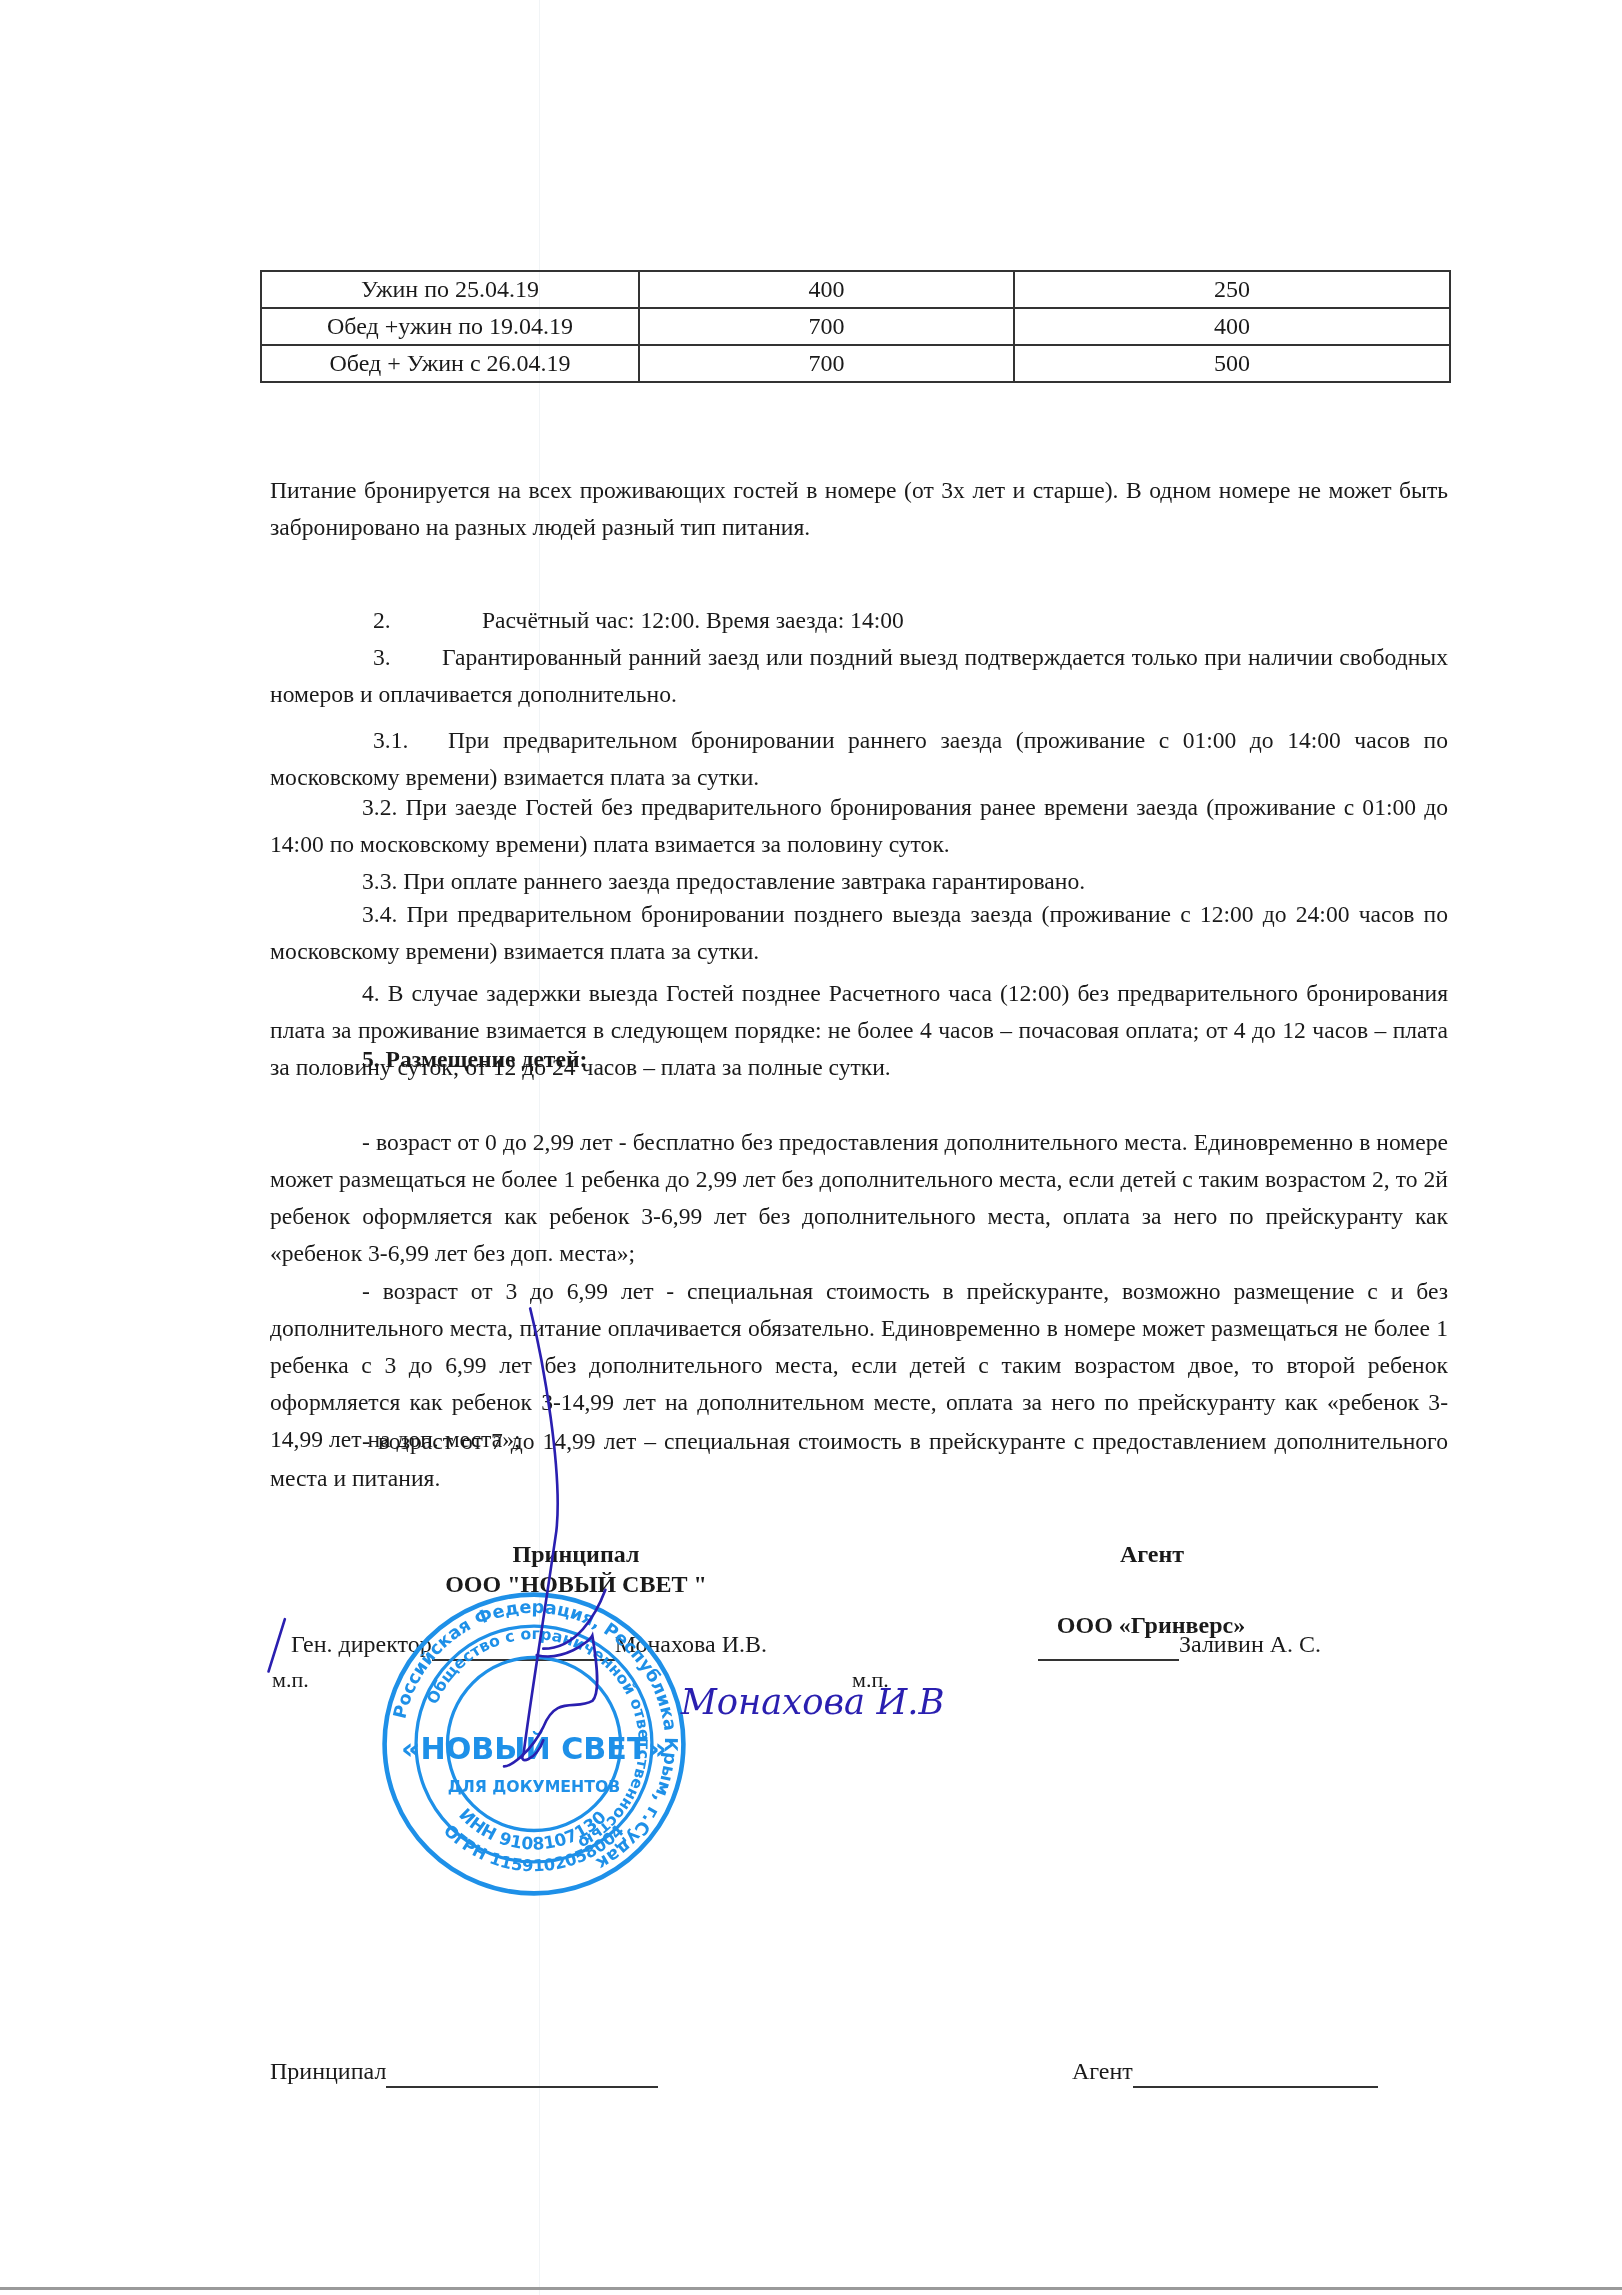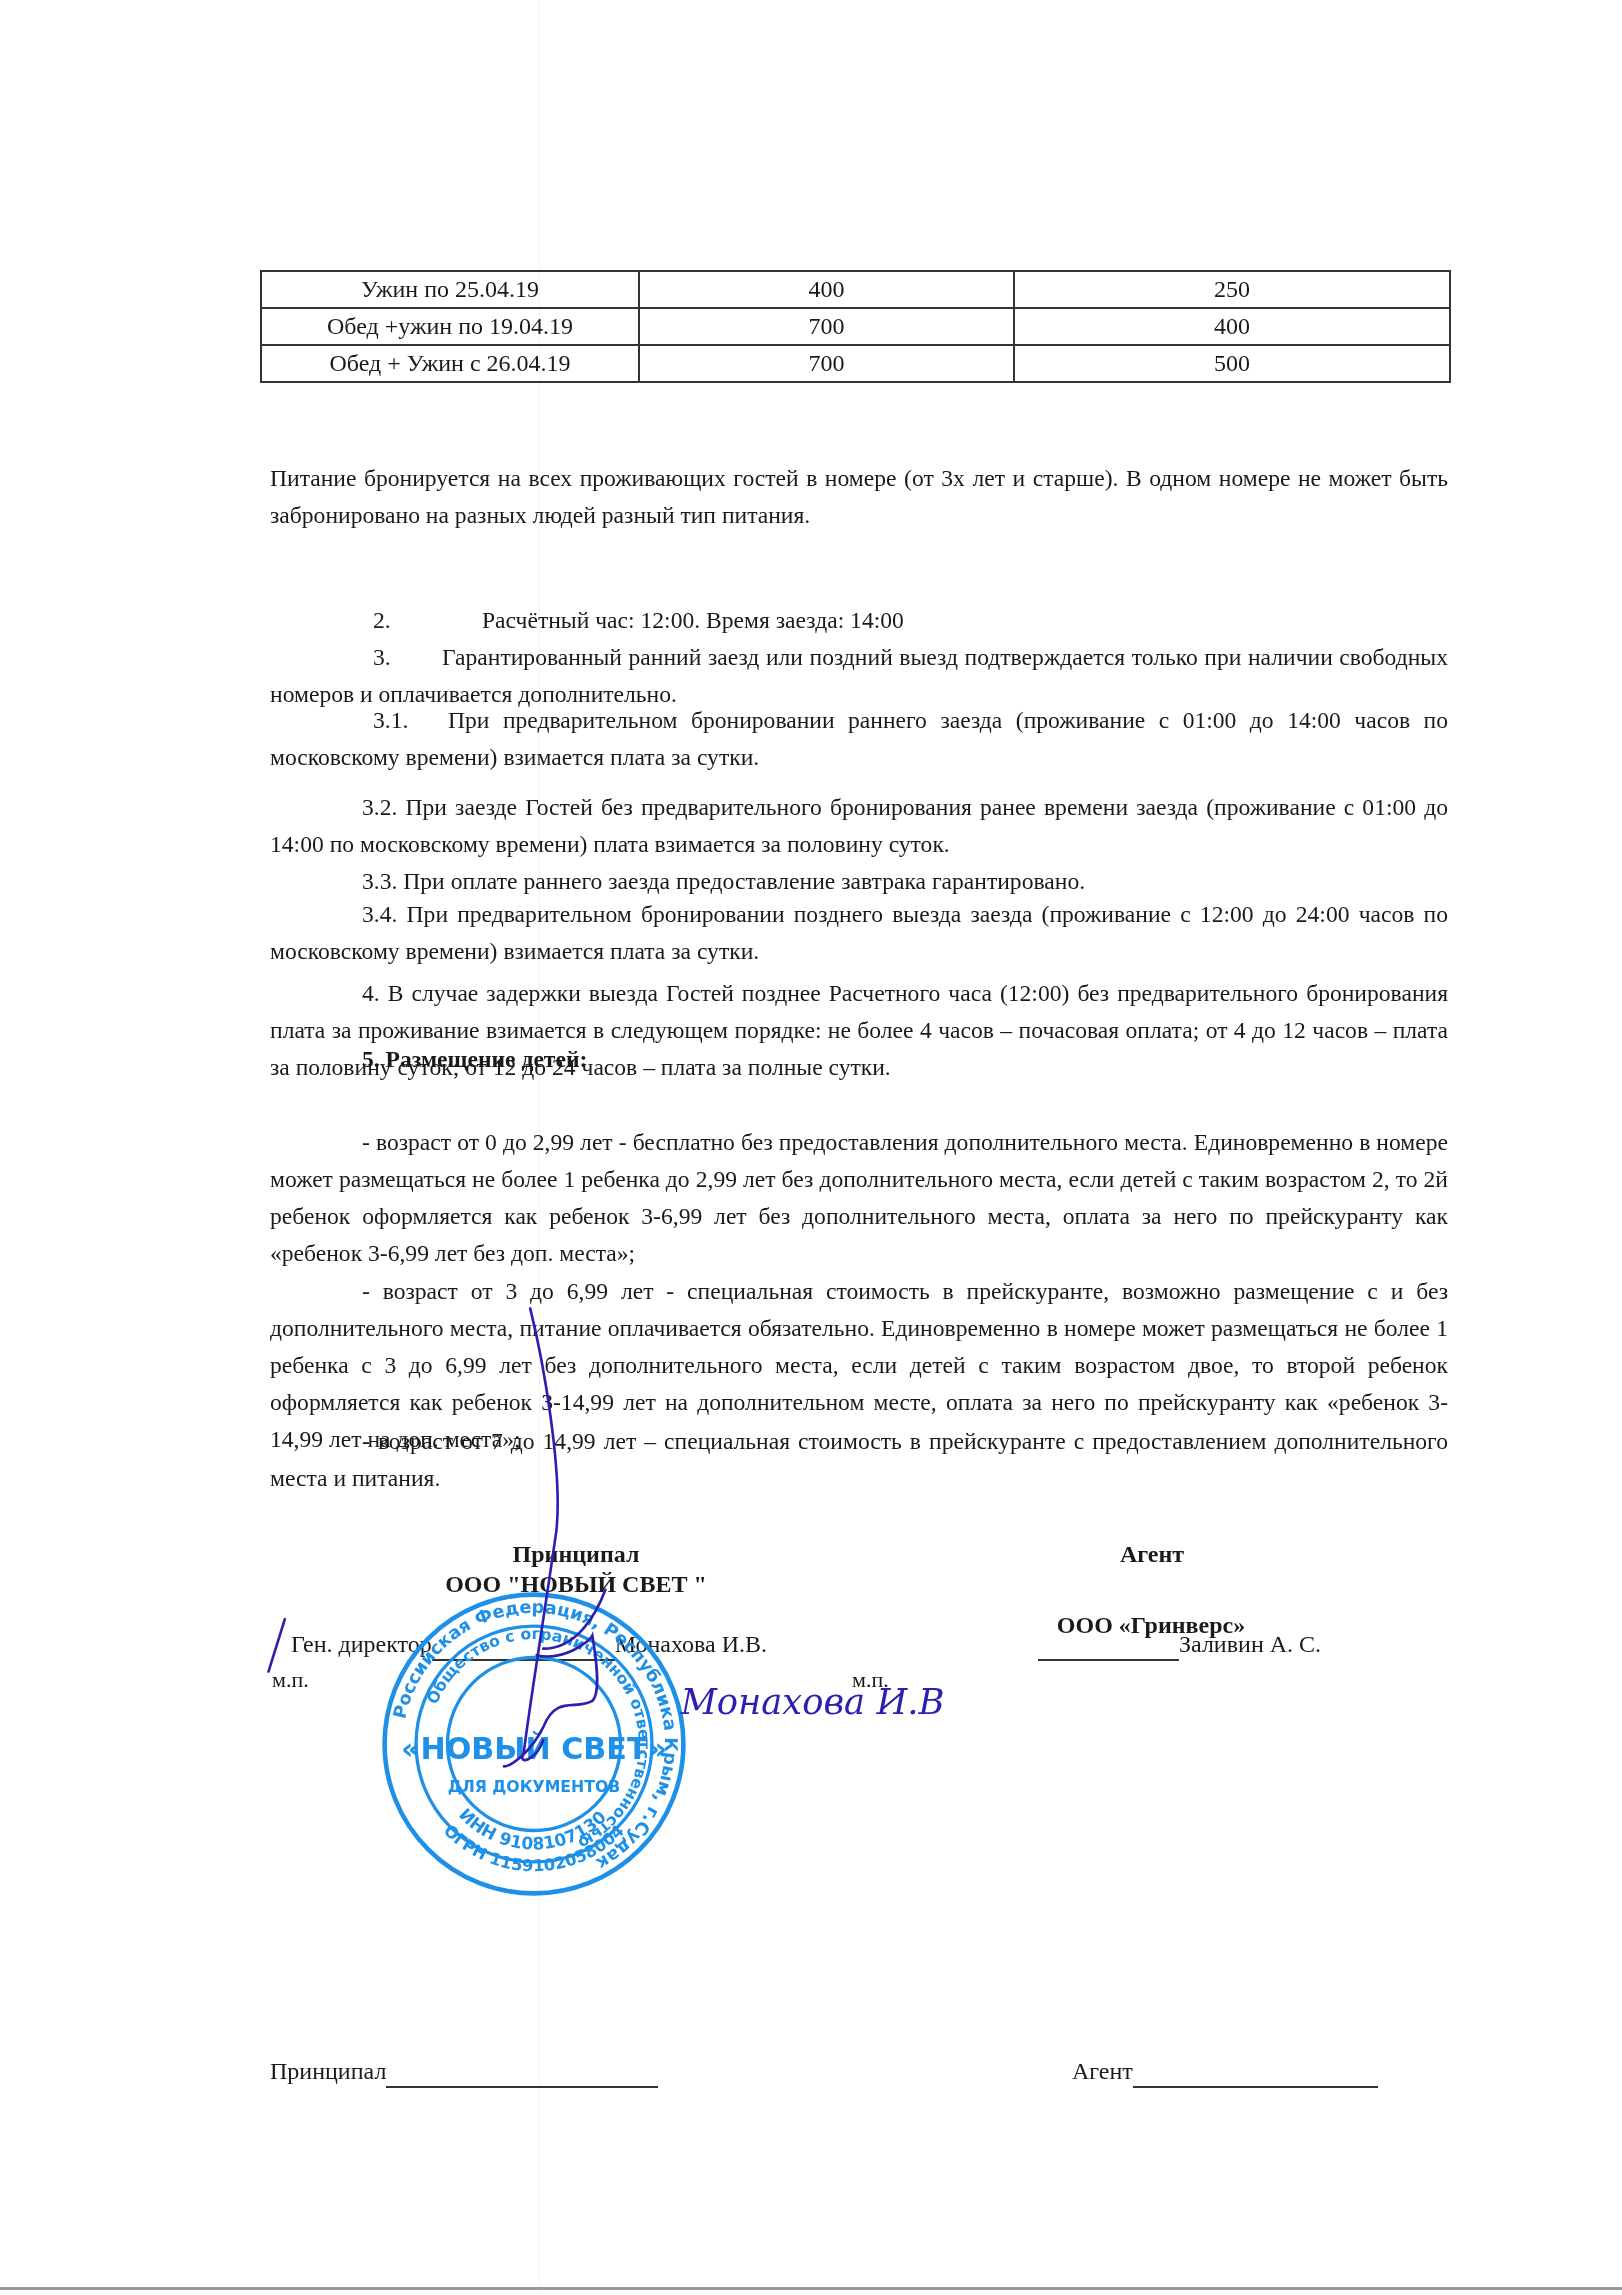--- a/index.html
+++ b/index.html
@@ -53,32 +53,32 @@
         <td>400</td>
       </tr>
       <tr>
         <td class="c1">Обед + Ужин с 26.04.19</td>
         <td class="c2">700</td>
         <td>500</td>
       </tr>
     </tbody>
   </table>
 
-  <p class="para" style="top:460px;">Питание бронируется на всех проживающих гостей в номере (от 3х лет и старше). В одном номере не может быть забронировано на разных людей разный тип питания.</p>
+  <p class="para" style="top:472px;">Питание бронируется на всех проживающих гостей в номере (от 3х лет и старше). В одном номере не может быть забронировано на разных людей разный тип питания.</p>
 
   <div class="numbered" style="left:373px; top:602px;">
     <span>2.</span>
     <span style="position:absolute; left:69px; white-space:nowrap;margin-left:40px;">Расчётный час: 12:00. Время заезда: 14:00</span>
   </div>
 
   <div class="para" style="top:639px;">
     <span style="display:inline-block; width:172px; text-indent:103px;">3.</span><span>Гарантированный ранний заезд или поздний выезд подтверждается только при наличии свободных номеров и оплачивается дополнительно.</span>
   </div>
 
-  <div class="para" style="top:702px;">
+  <div class="para" style="top:722px;">
     <span style="display:inline-block; width:178px; text-indent:103px;">3.1.</span><span>При предварительном бронировании раннего заезда (проживание с 01:00 до 14:00 часов по московскому времени) взимается плата за сутки.</span>
   </div>
 
   <p class="para indent" style="top:789px;">3.2. При заезде Гостей без предварительного бронирования ранее времени заезда (проживание с 01:00 до 14:00 по московскому времени) плата взимается за половину суток.</p>
   <p class="para indent" style="top:863px;">3.3. При оплате раннего заезда предоставление завтрака гарантировано.</p>
   <p class="para indent" style="top:896px;">3.4. При предварительном бронировании позднего выезда заезда (проживание с 12:00 до 24:00 часов по московскому времени) взимается плата за сутки.</p>
 
   <p class="para indent" style="top:975px;">4. В случае задержки выезда Гостей позднее Расчетного часа (12:00) без предварительного бронирования плата за проживание взимается в следующем порядке: не более 4 часов – почасовая оплата; от 4 до 12 часов – плата за половину суток; от 12 до 24 часов – плата за полные сутки.</p>
 
   <p class="para indent" style="top:1041px;font-weight:bold;">5. Размещение детей:</p>

